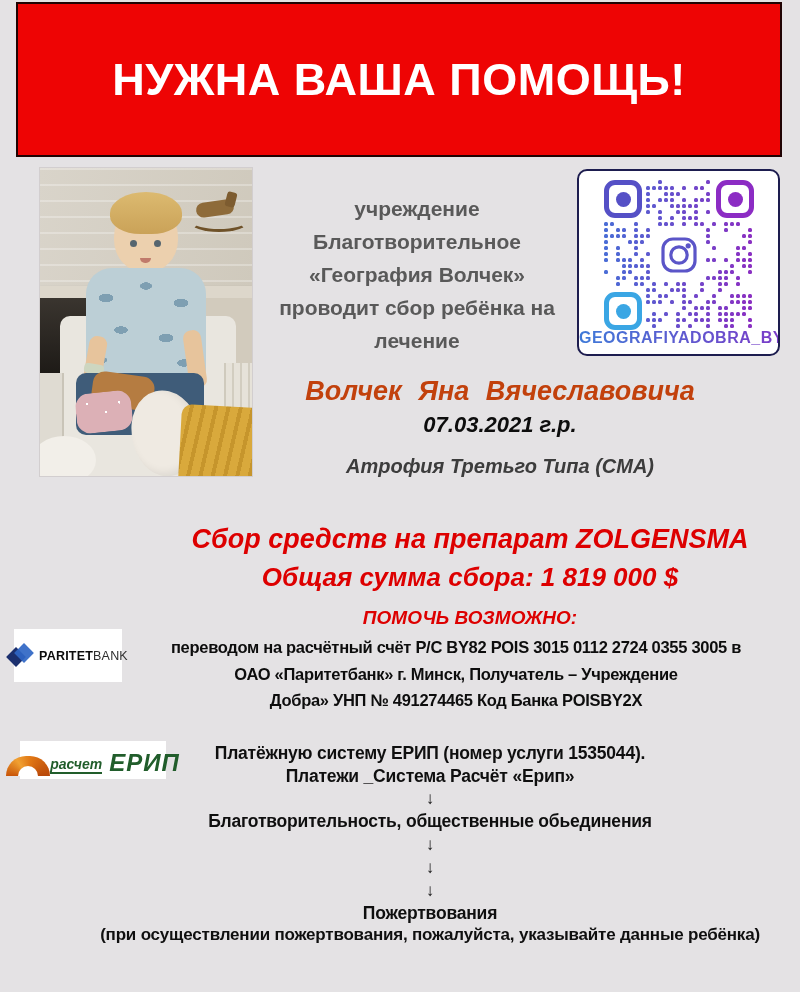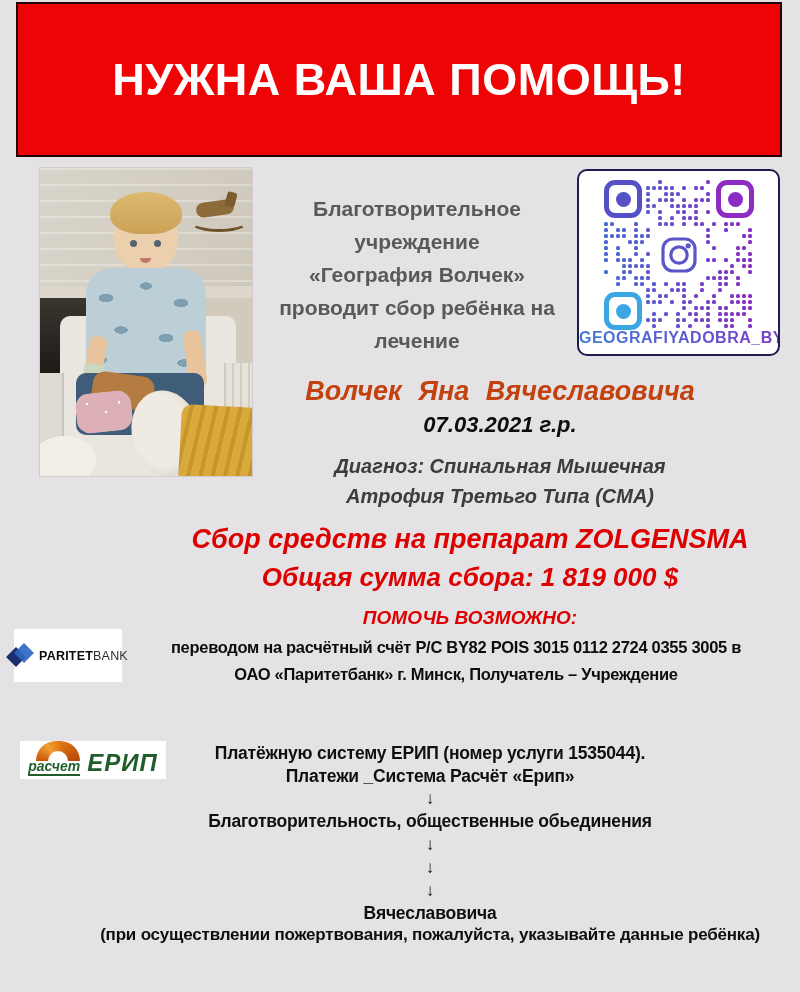--- a/index.html
+++ b/index.html
@@ -122,21 +122,21 @@
   .pb-text .strong{font-weight:bold;color:#0c0c0c;}
   .pb-text .light{font-weight:normal;color:#2d2d2d;}
   .bank-text{
     position:absolute;left:122px;top:634px;width:668px;text-align:center;
     font-size:16.5px;font-weight:bold;line-height:26.5px;letter-spacing:-.3px;color:#0d0d0d;
   }
   .bank-text div{white-space:nowrap;}
 
   
   .erip-logo{position:absolute;left:20px;top:741px;width:146px;height:38px;background:#ffffff;display:flex;align-items:flex-end;justify-content:center;gap:7px;padding-bottom:3px;box-sizing:border-box;}
-  .erip-left{position:relative;display:flex;flex-direction:column;align-items:flex-end;}
+  .erip-left{position:relative;display:flex;flex-direction:row;align-items:center;}
   .erip-arc{width:44px;height:20px;border-radius:44px 44px 0 0;background:conic-gradient(from 270deg at 50% 100%,#c85408,#f0a032 55deg,#e07614 100deg,#b8480a 180deg,#b8480a 360deg);position:relative;overflow:hidden;}
   .erip-arc:after{content:"";position:absolute;left:12px;top:10px;width:20px;height:12px;border-radius:20px 20px 0 0;background:#ffffff;}
   .erip-word1{font-size:14px;font-weight:bold;font-style:italic;color:var(--erip-green,#215d2b);border-bottom:2px solid var(--erip-green,#215d2b);line-height:15px;margin-top:-2px;}
   .erip-word2{font-size:24px;font-weight:bold;font-style:italic;color:var(--erip-green,#215d2b);letter-spacing:1px;line-height:26px;}
   .erip-flow{position:absolute;left:60px;top:742px;width:740px;text-align:center;font-size:17.5px;font-weight:bold;color:#0f0f0f;letter-spacing:-.2px;}
   .erip-flow .fl{line-height:22.5px;white-space:nowrap;}
   .erip-flow .arrow{line-height:23px;font-size:17px;font-weight:bold;}
   .erip-flow .note{line-height:22px;font-size:17px;}
 </style>
 </head>
@@ -172,22 +172,22 @@
     <div class="ph-band"></div>
     <div class="ph-jeans"></div>
     <div class="ph-toy-tan"></div>
     <div class="ph-toy-pink"></div>
     <div class="ph-toy-white"></div>
     <div class="ph-plush-corner"></div>
     <div class="ph-blanket"></div>
   </div>
 
   <div class="intro">
+    <div>учреждение</div>
     <div>Благотворительное</div>
-    <div>учреждение</div>
     <div>«География Волчек»</div>
     <div>проводит сбор ребёнка на</div>
     <div>лечение</div>
   </div>
 
   <div class="qr-card">
     <div class="qr-code">
       <div class="qr-marker qm-tl">
           <div class="dot"></div>
         </div>
@@ -410,21 +410,20 @@
         <i style="left: 126px; top: 144px; background: rgb(130, 55, 197);"></i>
         <i style="left: 144px; top: 144px; background: rgb(138, 47, 194);"></i>
       </div>
     <div class="qr-label">GEOGRAFIYADOBRA_BY</div>
   </div>
 
   <div class="child-block">
     <div class="child-name">Волчек Яна Вячеславовича</div>
     <div class="child-dob">07.03.2021 г.р.</div>
     <div class="child-diag">
-      <div>Диагноз: Спинальная Мышечная</div>
       <div>Атрофия Третьго Типа (СМА)</div>
     </div>
   </div>
 
   <div class="fund-block">
     <div class="fund-l1">Сбор средств на препарат ZOLGENSMA</div>
     <div class="fund-l2">Общая сумма сбора: 1 819 000 $</div>
     <div class="fund-l3">ПОМОЧЬ ВОЗМОЖНО:</div>
   </div>
 
@@ -433,34 +432,35 @@
       <div class="d1"></div>
       <div class="d2"></div>
     </div>
     <div class="pb-text">
       <span class="strong">PARITET</span><span class="light">BANK</span>
     </div>
   </div>
   <div class="bank-text">
     <div>переводом на расчётный счёт Р/С BY82 POIS 3015 0112 2724 0355 3005 в</div>
     <div>ОАО «Паритетбанк» г. Минск, Получатель – Учреждение</div>
+    <div>Добра» УНП № 491274465 Код Банка POISBY2X</div>
   </div>
 
   <div class="erip-logo">
     <div class="erip-left">
       <div class="erip-arc"></div>
       <div class="erip-word1">расчет</div>
     </div>
     <div class="erip-word2">ЕРИП</div>
   </div>
   <div class="erip-flow">
     <div class="fl">Платёжную систему ЕРИП (номер услуги 1535044).</div>
     <div class="fl">Платежи _Система Расчёт «Ерип»</div>
     <div class="arrow">↓</div>
     <div class="fl">Благотворительность, общественные обьединения</div>
     <div class="arrow">↓</div>
     <div class="arrow">↓</div>
     <div class="arrow">↓</div>
-    <div class="fl">Вячеславовича</div>
+    <div class="fl">Пожертвования</div>
     <div class="note">(при осуществлении пожертвования, пожалуйста, указывайте данные ребёнка)</div>
   </div>
 
 </div>
 
 </body></html>

